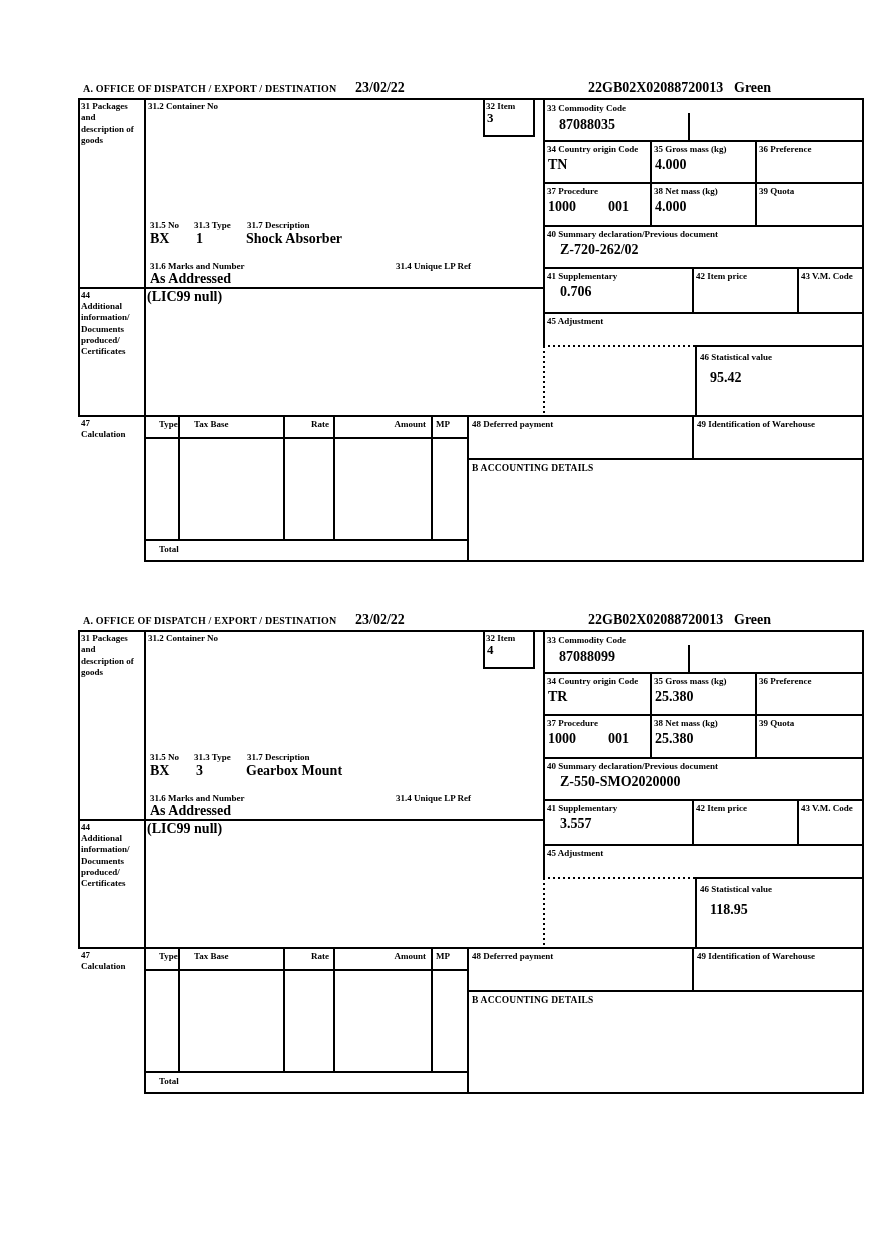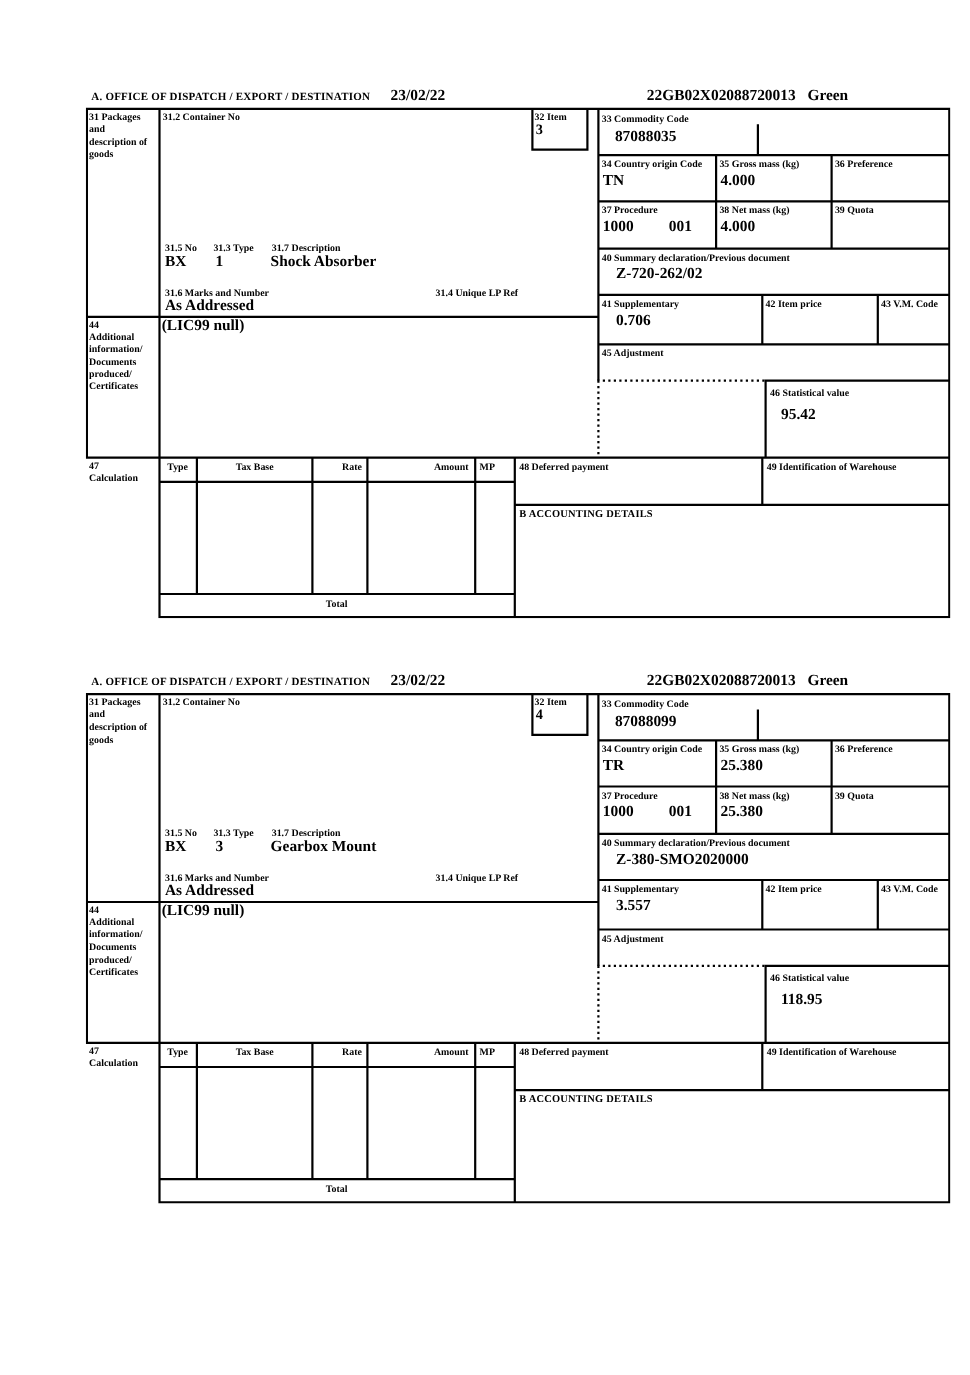--- a/index.html
+++ b/index.html
@@ -7,21 +7,21 @@
   .form-block{position:absolute;left:78px;width:786px;height:482px;}
   #blocks .form-block:nth-of-type(1){top:80px;}
   #blocks .form-block:nth-of-type(2){top:612px;}
   .grid{position:absolute;left:0;top:0;}
   .t{position:absolute;white-space:nowrap;line-height:1.15;font-weight:bold;}
   .lbl{font-size:9px;}
   .lblw{font-size:9px;white-space:normal;line-height:1.25;}
   .val{font-size:14px;}
   .hdr-lbl{font-size:10px;letter-spacing:.2px;}
   .acct{font-size:9.5px;letter-spacing:.2px;}
-  .ctr{text-align:center;}
+  .ctr{text-align:left;padding-left:15px;}
   .rgt{text-align:right;}
 </style>
 </head>
 <body>
 
 <div id="blocks">
 
   <div class="form-block">
 
     <svg class="grid" width="786" height="482" viewBox="0 0 786 482">
@@ -147,21 +147,21 @@
     <div class="t lbl" style="left:681px;top:64px;">36 Preference</div>
 
     <div class="t lbl" style="left:469px;top:106px;">37 Procedure</div>
     <div class="t val" style="left:470px;top:119px;">1000</div>
     <div class="t val" style="left:530px;top:119px;">001</div>
     <div class="t lbl" style="left:576px;top:106px;">38 Net mass (kg)</div>
     <div class="t val" style="left:577px;top:119px;">25.380</div>
     <div class="t lbl" style="left:681px;top:106px;">39 Quota</div>
 
     <div class="t lbl" style="left:469px;top:149px;">40 Summary declaration/Previous document</div>
-    <div class="t val" style="left:482px;top:162px;">Z-380-SMO2020000</div>
+    <div class="t val" style="left:482px;top:162px;">Z-550-SMO2020000</div>
 
     <div class="t lbl" style="left:469px;top:191px;">41 Supplementary</div>
     <div class="t val" style="left:482px;top:204px;">3.557</div>
     <div class="t lbl" style="left:618px;top:191px;">42 Item price</div>
     <div class="t lbl" style="left:723px;top:191px;">43 V.M. Code</div>
 
     <div class="t lbl" style="left:469px;top:236px;">45 Adjustment</div>
     <div class="t lbl" style="left:622px;top:272px;">46 Statistical value</div>
     <div class="t val" style="left:632px;top:290px;">118.95</div>
 

